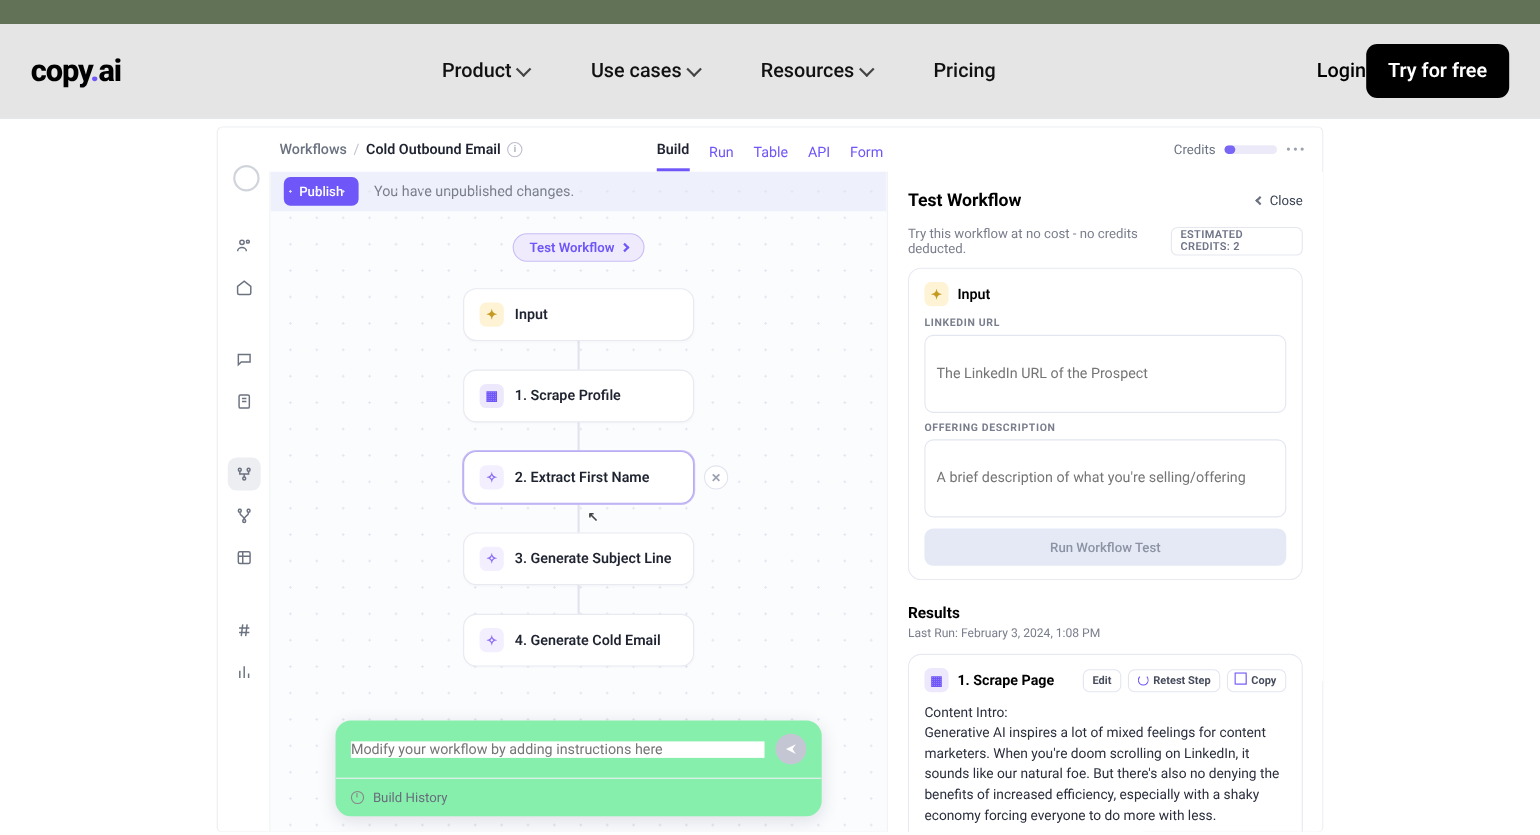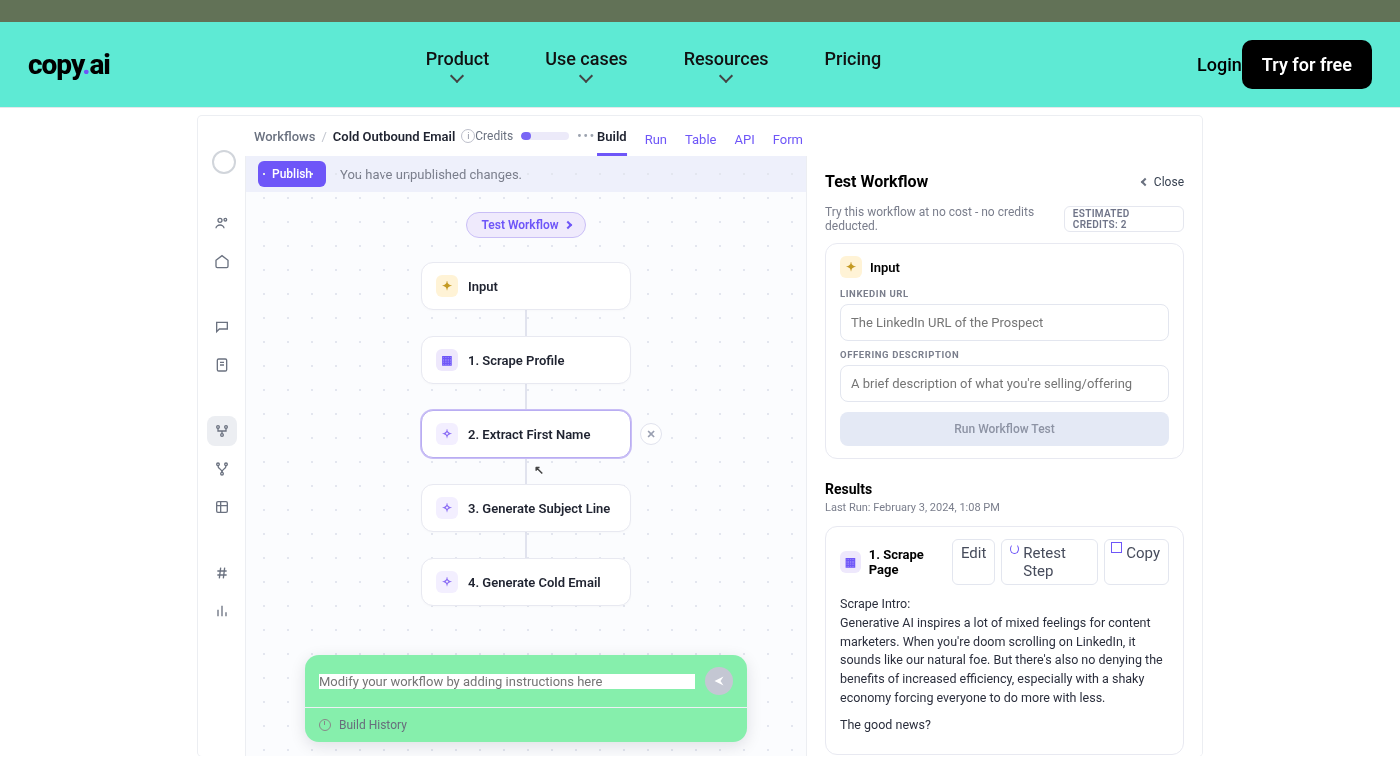--- a/index.html
+++ b/index.html
@@ -2,36 +2,36 @@
 <html><head>
 <meta charset="utf-8">
 <style>
   * { box-sizing: border-box; margin: 0; padding: 0; font-family: -apple-system, BlinkMacSystemFont, "Segoe UI", Roboto, Helvetica, Arial, sans-serif; }
   body { background:#fff; }
 
   
   .browser-strip { height:22px; background:#627257; }
 
   
-  .site-header { height:86px; border-bottom:1px solid #e5e7eb; display:flex; align-items:center; padding:0 28px; justify-content:space-between; background:#5eead4; }
+  .site-header { height:86px; border-bottom:1px solid #e5e7eb; display:flex; align-items:center; padding:0 28px; justify-content:space-between; background:#e5e5e5; }
   .logo { font-size:28px; font-weight:800; letter-spacing:-1px; }
   .logo .dot { color:#6e56f8; }
   .main-nav { display:flex; gap:56px; }
-  .nav-item { font-size:18px; font-weight:500; color:#111; display:flex; align-items:center; gap:6px; cursor:pointer;flex-direction:column; }
+  .nav-item { font-size:18px; font-weight:500; color:#111; display:flex; align-items:center; gap:6px; cursor:pointer; }
   .chevron { width:10px; height:10px; border-right:2px solid #444; border-bottom:2px solid #444; transform:rotate(45deg); margin-top:-4px;}
   .header-right { display:flex; align-items:center; }
   .login { font-size:18px; font-weight:500; cursor:pointer; }
   .cta { background:#000; color:#fff; border-radius:10px; padding:14px 20px; font-size:18px; font-weight:600; cursor:pointer; }
 
   
   .stage-wrap { display:flex; justify-content:center; padding-top:8px; }
   .stage { width:1004px; height:640px; background:#fff; position:relative; border-radius:4px; box-shadow:0 0 0 1px #eceef2; overflow:hidden; }
 
   
-  .app-top { height:40px; display:flex; align-items:center; padding:0 14px; font-size:13px; position:relative; }
+  .app-top { height:40px; display:flex; align-items:center; padding:0 14px; justify-content:space-between; font-size:13px; position:relative; }
   .crumb-wrap { display:flex; align-items:center; gap:8px; color:#6b7280; }
   .avatar-ring { position:absolute; left:14px; top:34px; width:24px; height:24px; border:2px solid #d1d5db; border-radius:50%; background:#fff; }
   .crumb { margin-left:42px; display:flex; align-items:center; gap:6px;}
   .crumb a { color:#6b7280; font-weight:500; }
   .crumb .slash { color:#c2c6cf; }
   .crumb .current { color:#1f2330; font-weight:600; }
   .info-dot { width:14px; height:14px; border:1px solid #bdbfcb; border-radius:50%; display:inline-flex; align-items:center; justify-content:center; font-size:9px; color:#8b90a0; }
   .center-tabs { position:absolute; left:50%; transform:translateX(-50%); top:0; height:40px; display:flex; align-items:flex-end; gap:18px; font-size:13px; }
   .center-tabs span { color:#6e56f8; padding-bottom:9px; cursor:pointer; }
   .center-tabs .active { color:#1f2330; font-weight:600; border-bottom:3px solid #6e56f8; }
@@ -81,30 +81,30 @@
   .test-panel { width:396px; border-left:1px solid #eceef2; background:#fff; padding:16px 18px 0; overflow:auto; font-size:13px; }
   .tp-head { display:flex; justify-content:space-between; align-items:center; margin-bottom:14px;}
   .tp-title { font-size:16px; font-weight:700; }
   .close-link { font-size:12px; color:#374151; display:flex; align-items:center; gap:6px; cursor:pointer; }
   .close-link .arr { border-top:2px solid #6b7280; border-left:2px solid #6b7280; width:6px; height:6px; transform:rotate(-45deg);}
   .tp-sub { color:#7a7e8c; font-size:12px; margin-bottom:6px; display:flex; justify-content:space-between; align-items:center;}
   .est-badge { border:1px solid #e5e7ef; border-radius:6px; padding:1px 8px; font-size:10px; letter-spacing:0.3px; font-weight:600; color:#6f7488;}
   .card { border:1px solid #e8e9f1; border-radius:12px; padding:12px 14px; margin-top:10px; }
   .inp-head { display:flex; align-items:center; gap:8px; font-size:13px; font-weight:600; margin-bottom:10px;}
   .field-label { font-size:9.5px; letter-spacing:0.6px; color:#7a7e8c; font-weight:700; margin:8px 0 5px; }
-  .field-input { width:100%; border:1px solid #e3e6ef; border-radius:8px; padding:10px 10px; font-size:13px; color:#6d28d9; }
+  .field-input { width:100%; border:1px solid #e3e6ef; border-radius:8px; padding:27px 10px; font-size:13px; color:#6d28d9; }
   .run-btn { width:100%; margin-top:10px; background:#e4e9f5; color:#8d93a4; border-radius:8px; padding:10px 0; text-align:center; font-size:12px; font-weight:500; }
 
   .results-h { font-size:14px; font-weight:700; margin-top:22px; }
   .last-run { font-size:11px; color:#7a7e8c; margin-top:4px; }
   .res-card { border:1px solid #e8e9f1; border-radius:12px; padding:12px 14px; margin-top:12px; }
   .res-head { display:flex; align-items:center; justify-content:space-between; margin-bottom:10px;}
   .res-title { display:flex; align-items:center; gap:8px; font-weight:700; font-size:13px;}
   .res-actions { display:flex; gap:6px; }
-  .mini-btn { border:1px solid #e3e6ef; border-radius:6px; padding:4px 8px; font-size:15px; color:#474c5c; cursor:pointer; display:flex; align-items:flex-start; gap:4px;}
+  .mini-btn { border:1px solid #e3e6ef; border-radius:6px; padding:4px 8px; font-size:10px; color:#474c5c; cursor:pointer; display:flex; align-items:flex-start; gap:4px;font-weight:bold;}
   .mini-btn .refresh { width:10px;height:10px;border:1.5px solid #6e56f8;border-radius:50%;border-top-color:transparent; }
   .mini-btn .copy { width:9px;height:9px;border:1.5px solid #6e56f8; position:relative;}
   .mini-btn .copy::after{content:"";position:absolute;left:-3px;top:-3px;width:9px;height:9px;border:1.5px solid #6e56f8;background:#fff;}
   .res-body { font-size:12.5px; color:#2b2f3d; line-height:1.5; }
   .res-body p { margin-bottom:8px; }
 </style>
 </head>
 <body>
 
 <div class="browser-strip"></div>
@@ -332,21 +332,21 @@
                   <span class="refresh"></span>
                   <span>Retest Step</span>
                 </div>
             <div class="mini-btn">
                   <span class="copy"></span>
                   <span>Copy</span>
                 </div>
           </div>
         </div>
         <div class="res-body">
-          <p><span>Scrape Intro:</span><br><span>Generative AI inspires a lot of mixed feelings for content marketers. When you're doom scrolling on LinkedIn, it sounds like our natural foe. But there's also no denying the benefits of increased efficiency, especially with a shaky economy forcing everyone to do more with less.</span></p>
+          <p><span>Content Intro:</span><br><span>Generative AI inspires a lot of mixed feelings for content marketers. When you're doom scrolling on LinkedIn, it sounds like our natural foe. But there's also no denying the benefits of increased efficiency, especially with a shaky economy forcing everyone to do more with less.</span></p>
           <p>The good news?</p>
 
         </div>
       </div>
     </div>
 
   </div>
 </div>
 </div>
 

